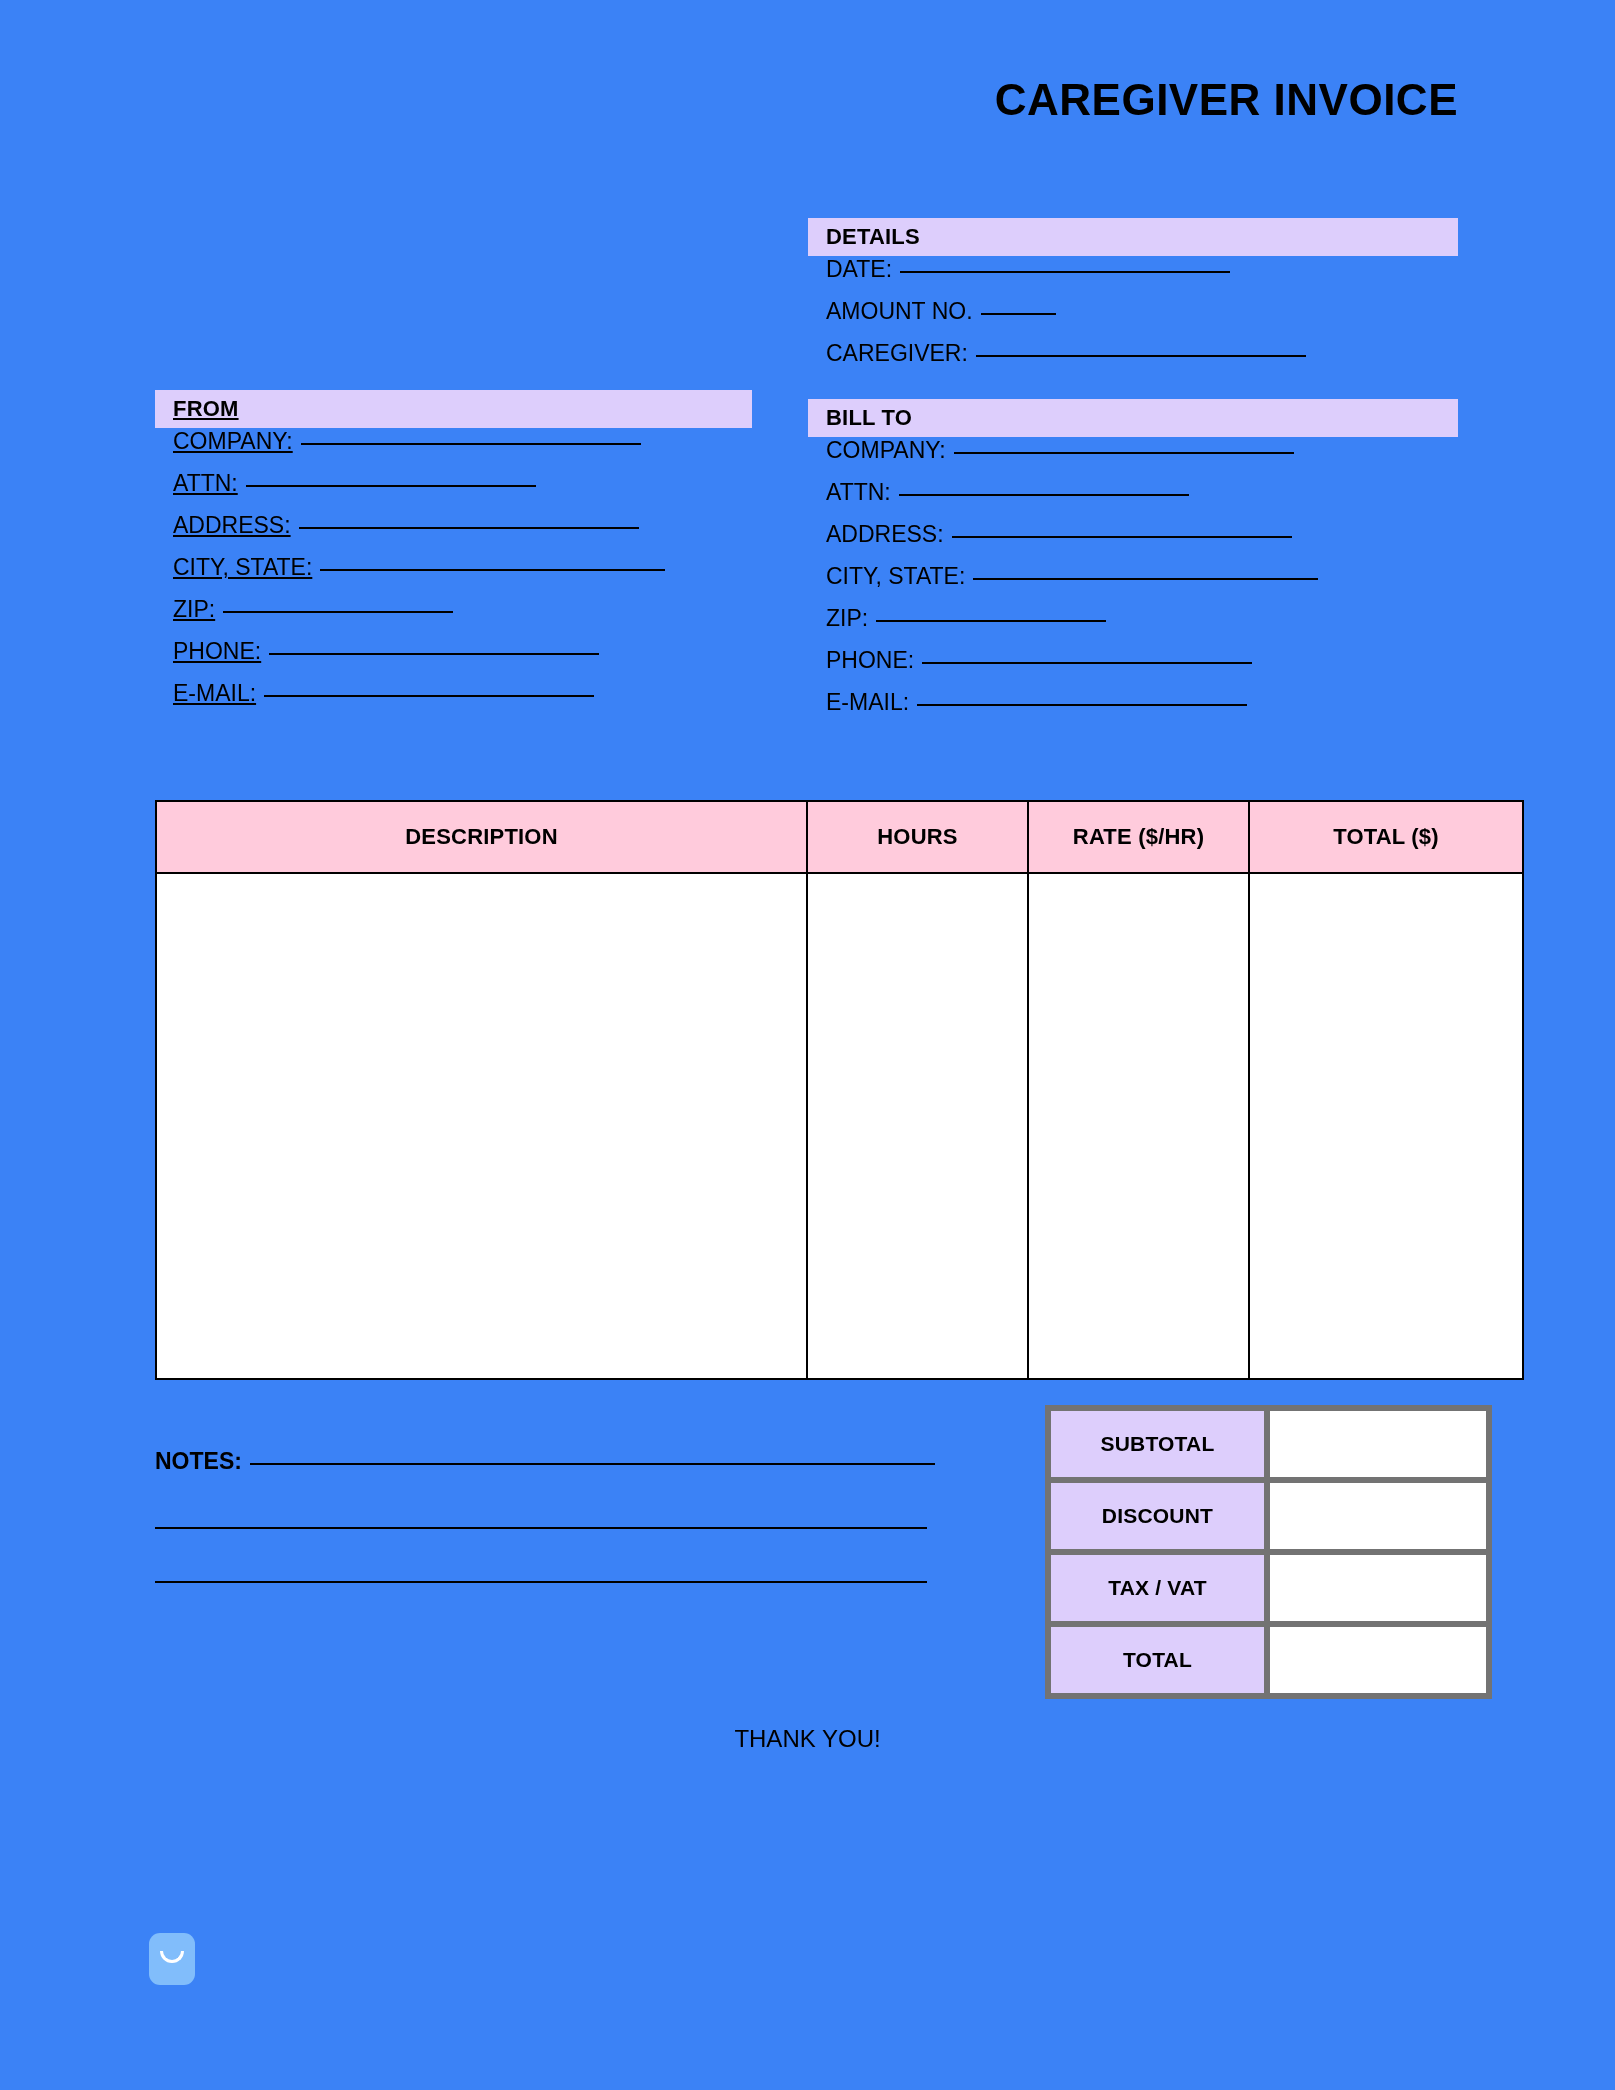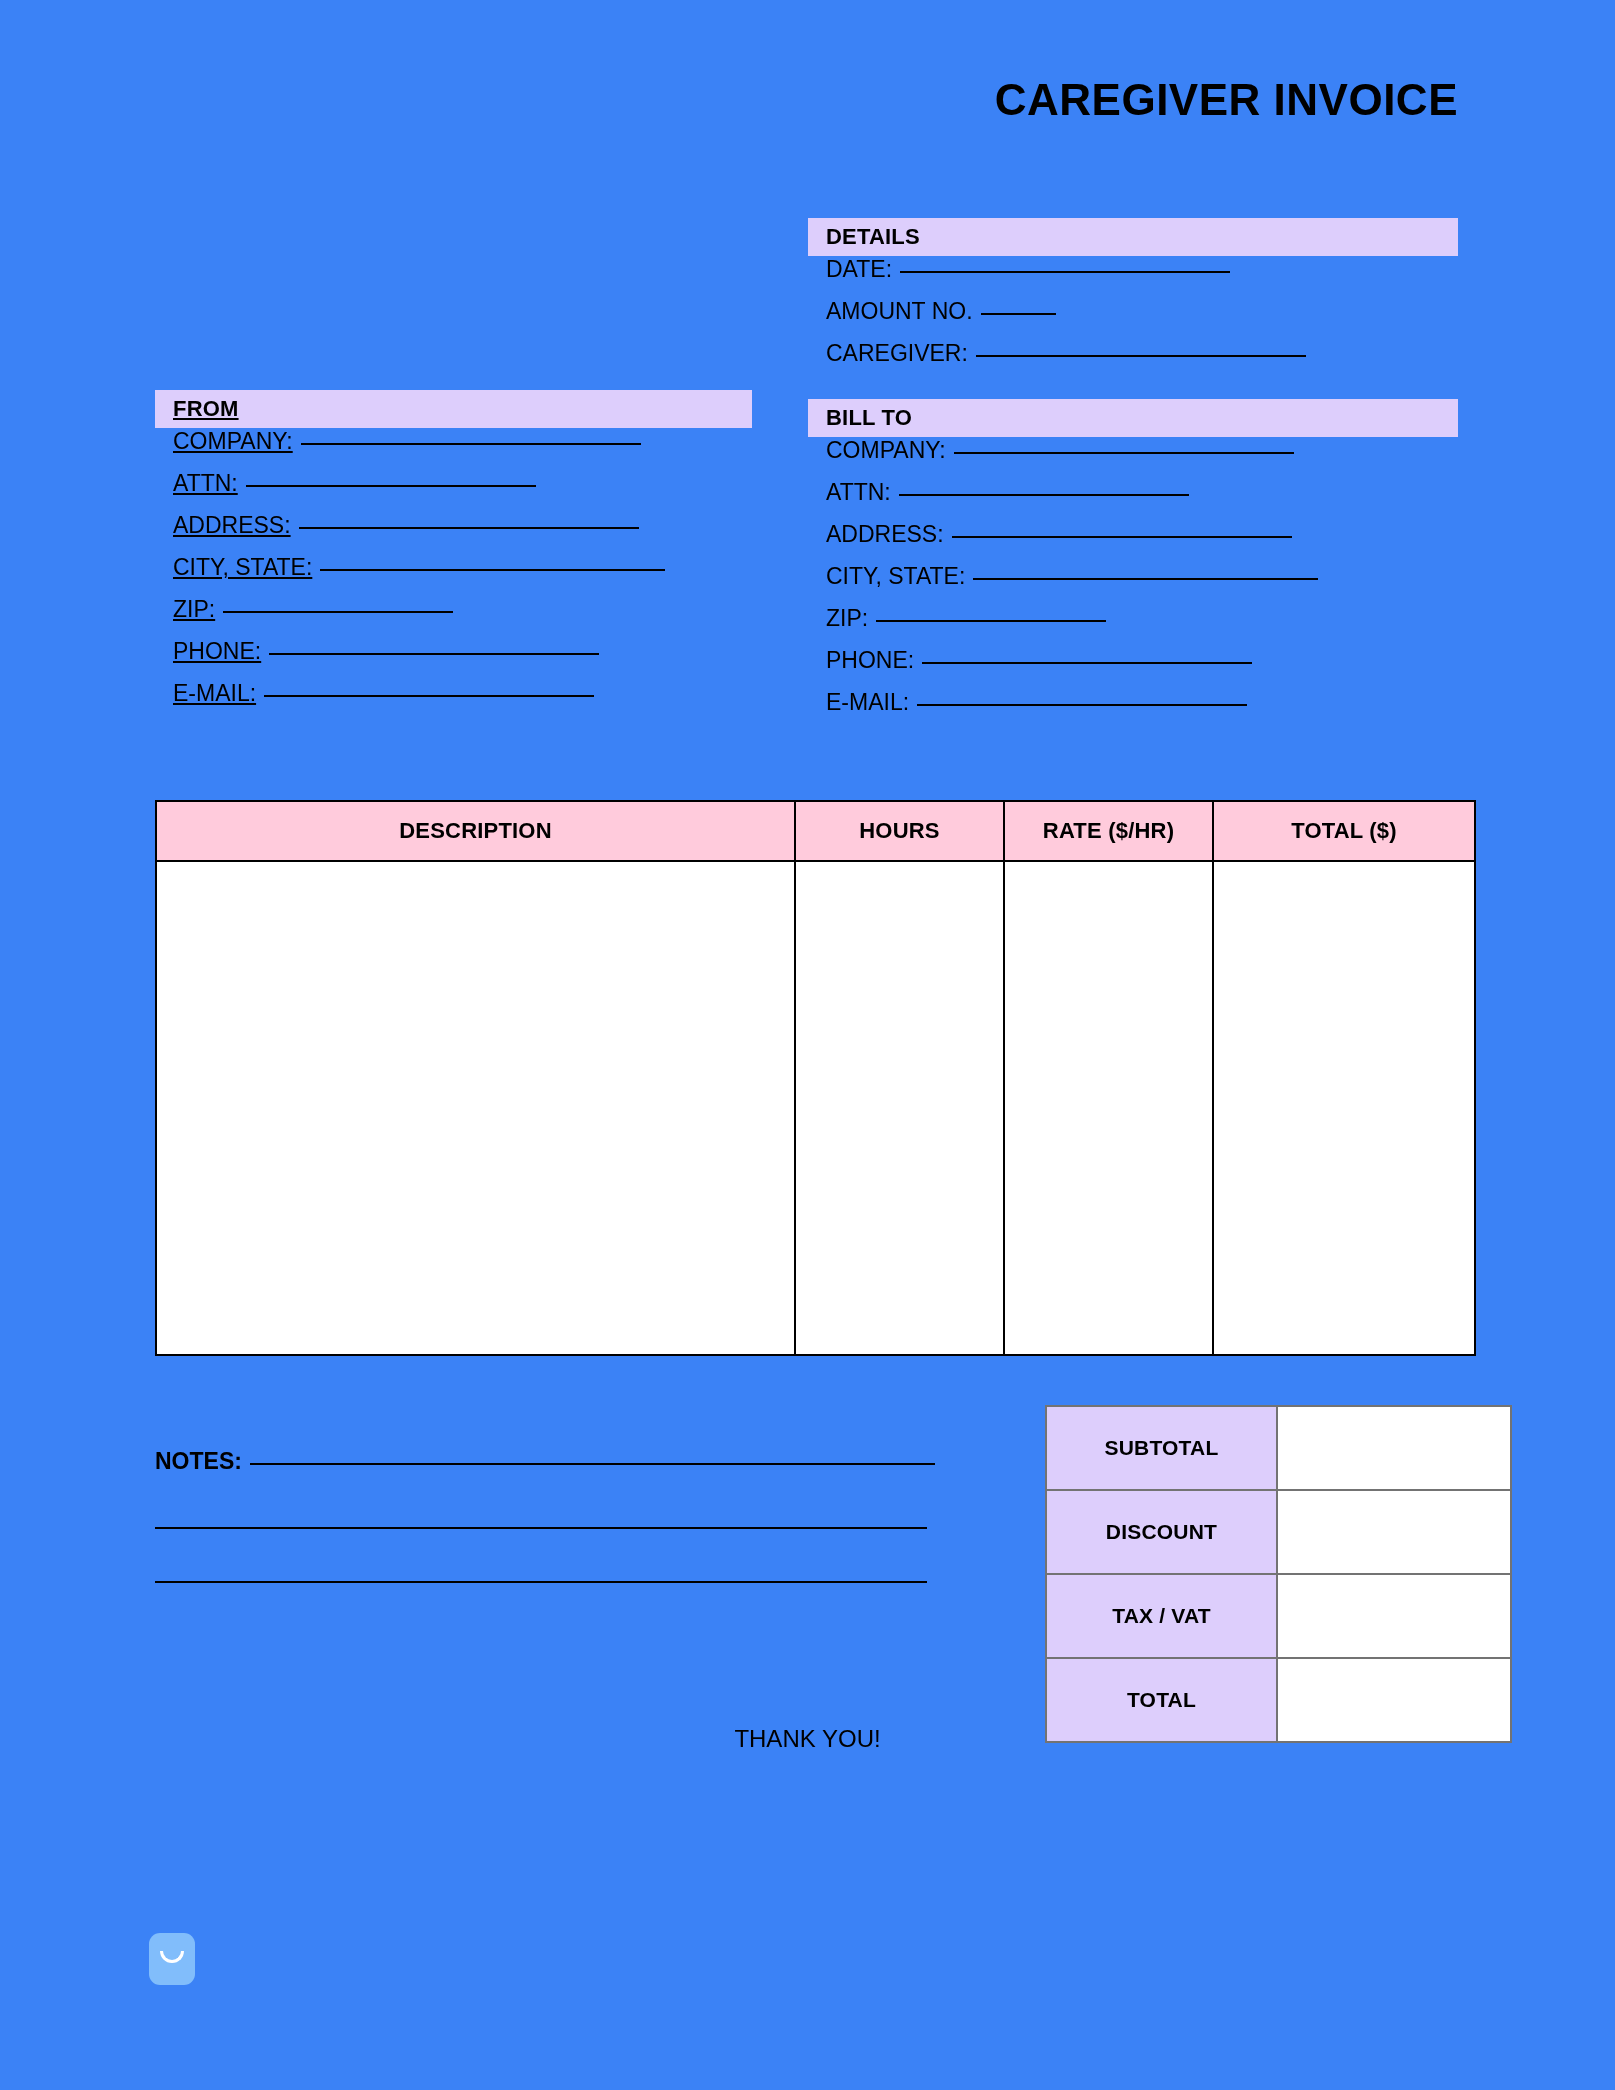--- a/index.html
+++ b/index.html
@@ -99,21 +99,21 @@
     position: absolute;
     left: 155px;
     top: 800px;
     width: 1303px;
     border-collapse: collapse;
     table-layout: fixed;
   }
   .items-table th,
   .items-table td {
     border: 2px solid #000;
-    padding: 1px;
+    padding: 7px;
   }
   .items-table thead th {
     background: #ffcbdc;
     font-size: 22px;
     font-weight: bold;
     height: 56px;
     text-align: center;
     letter-spacing: 0.2px;
   }
   .items-table tbody td {
@@ -129,23 +129,23 @@
   
   .totals {
     position: absolute;
     left: 1045px;
     top: 1405px;
     width: 413px;
     border-collapse: collapse;
     table-layout: fixed;
   }
   .totals td {
-    border: 2px solid #737373;
+    border: 6px solid #737373;
     height: 58px;
-    padding: 12px;
+    padding: 4px;
   }
   .totals .t-label {
     width: 205px;
     background: #ddcefc;
     text-align: center;
     font-weight: bold;
     font-size: 21px;
     letter-spacing: 0.2px;
   }
   .totals .t-value {

